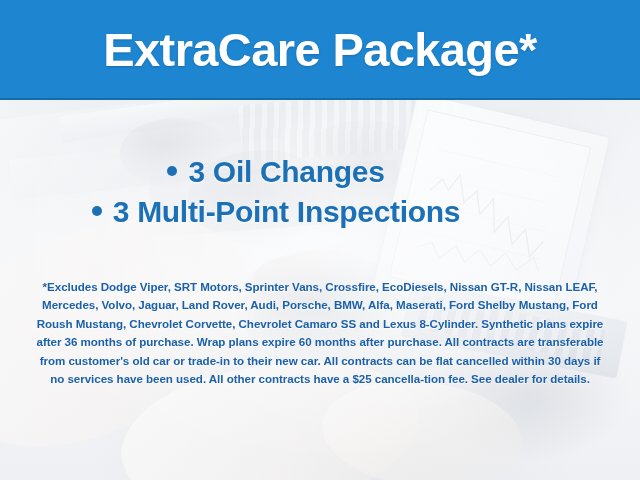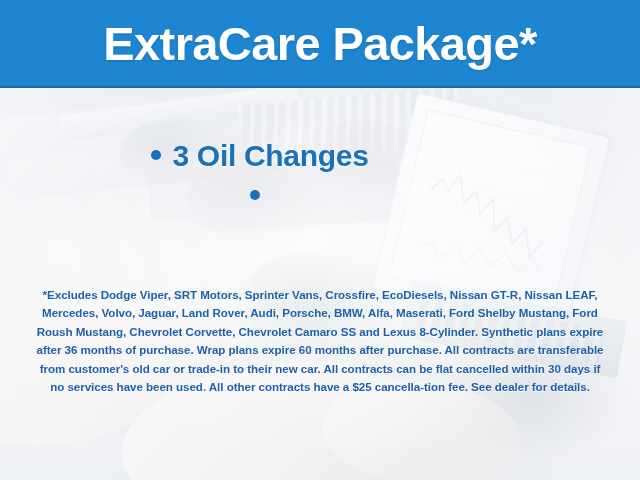--- a/index.html
+++ b/index.html
@@ -159,21 +159,21 @@
     left: 0; top: 0; width: 640px; height: 480px;
     background: radial-gradient(ellipse 420px 280px at 50% 52%, rgba(255,255,255,0.55) 0%, rgba(255,255,255,0.0) 78%);
   }
 
   
   .header-band {
     position: absolute;
     left: 0;
     top: 0;
     width: 640px;
-    height: 88px;
+    height: 100px;
     background: #1e85d0;
     border-bottom: 2px solid #1a6aa8;
     box-sizing: border-box;
     display: flex;
     align-items: center;
     justify-content: center;
   }
   .header-title {
     margin: 0;
     color: #ffffff;
@@ -184,21 +184,21 @@
     white-space: nowrap;
     text-shadow: 0 1px 2px rgba(12,60,102,0.28);
   }
 
   
   .benefits {
     position: absolute;
     left: 0;
     top: 136px;
     width: 520px;
-    margin: 0;
+    margin: 16px;
     padding: 0;
     list-style: none;
     text-align: center;
   }
   .benefit-item {
     color: #1b70b6;
     font-size: 30px;
     font-weight: bold;
     line-height: 40px;
     letter-spacing: -0.3px;
@@ -214,21 +214,21 @@
     vertical-align: middle;
     margin-right: 11px;
     position: relative;
     top: -3px;
   }
 
   
   .disclaimer {
     position: absolute;
     left: 34px;
-    top: 286px;
+    top: 278px;
     width: 572px;
     margin: 0;
     color: #1b60a9;
     font-size: 11.6px;
     font-weight: bold;
     line-height: 18.4px;
     text-align: center;
     letter-spacing: -0.05px;
     text-shadow: 0 1px 1px rgba(255,255,255,0.9);
   }
@@ -277,19 +277,19 @@
 
   <div class="header-band">
     <h1 class="header-title">ExtraCare Package*</h1>
   </div>
 
   <ul class="benefits">
     <li class="benefit-item">
       <span class="benefit-bullet"></span><span>3 Oil Changes</span>
     </li>
     <li class="benefit-item">
-      <span class="benefit-bullet"></span>
+      <span class="benefit-bullet"></span><span>3 Multi-Point Inspections</span>
     </li>
   </ul>
 
   <p class="disclaimer">*Excludes Dodge Viper, SRT Motors, Sprinter Vans, Crossfire, EcoDiesels, Nissan GT-R, Nissan LEAF, Mercedes, Volvo, Jaguar, Land Rover, Audi, Porsche, BMW, Alfa, Maserati, Ford Shelby Mustang, Ford Roush Mustang, Chevrolet Corvette, Chevrolet Camaro SS and Lexus 8-Cylinder. Synthetic plans expire after 36 months of purchase. Wrap plans expire 60 months after purchase. All contracts are transferable from customer's old car or trade-in to their new car. All contracts can be flat cancelled within 30 days if no services have been used. All other contracts have a $25 cancella-tion fee. See dealer for details.</p>
 
 </div>
 
 </body></html>

